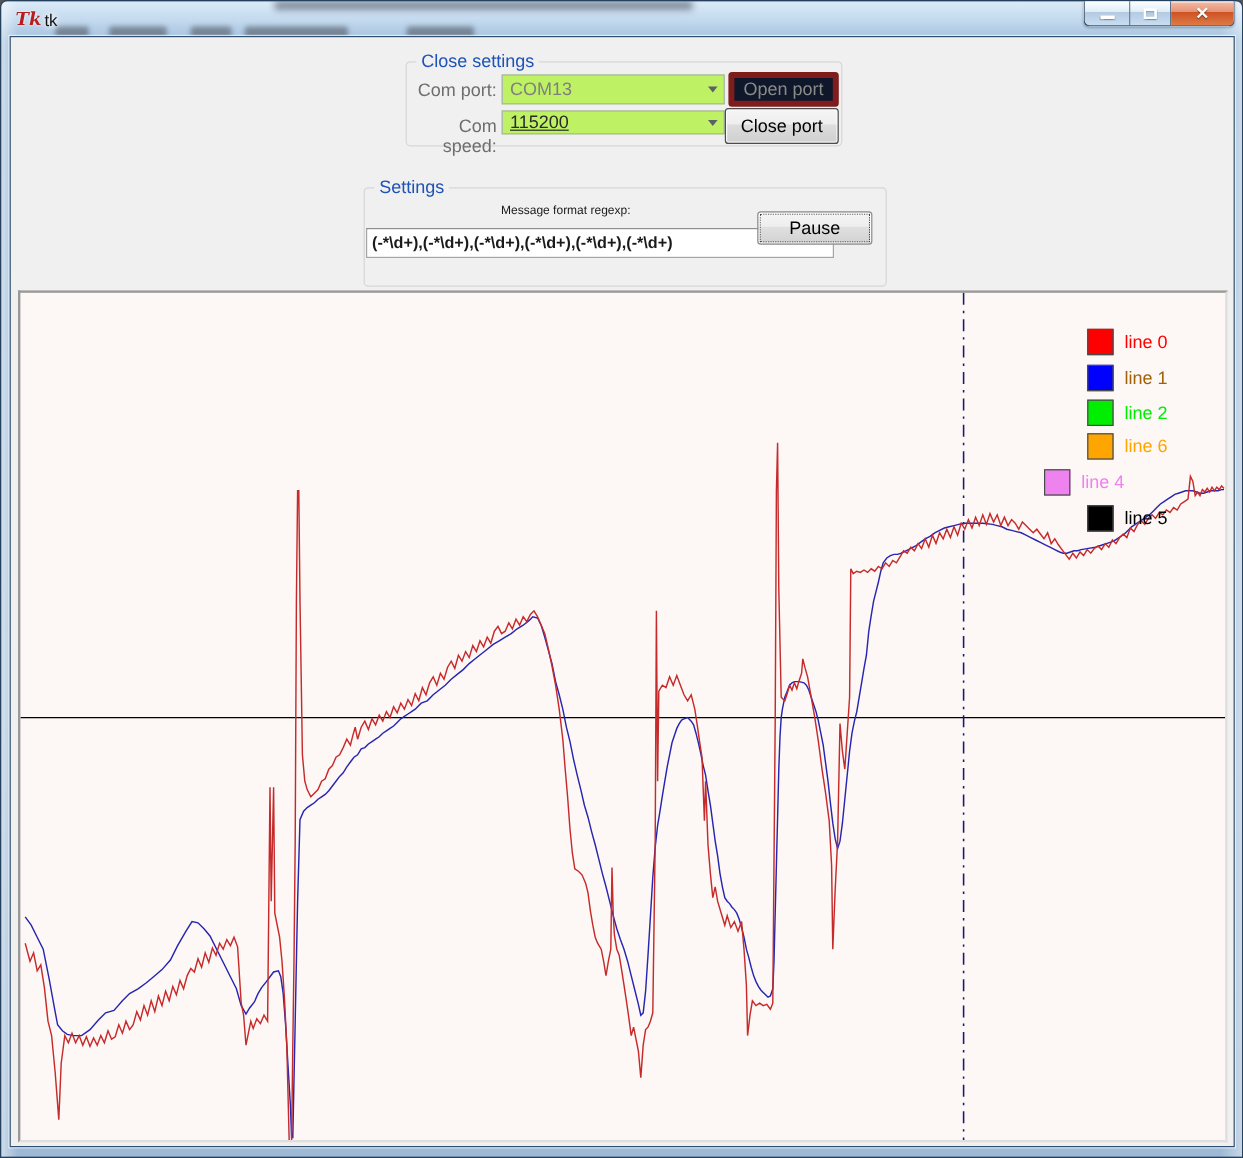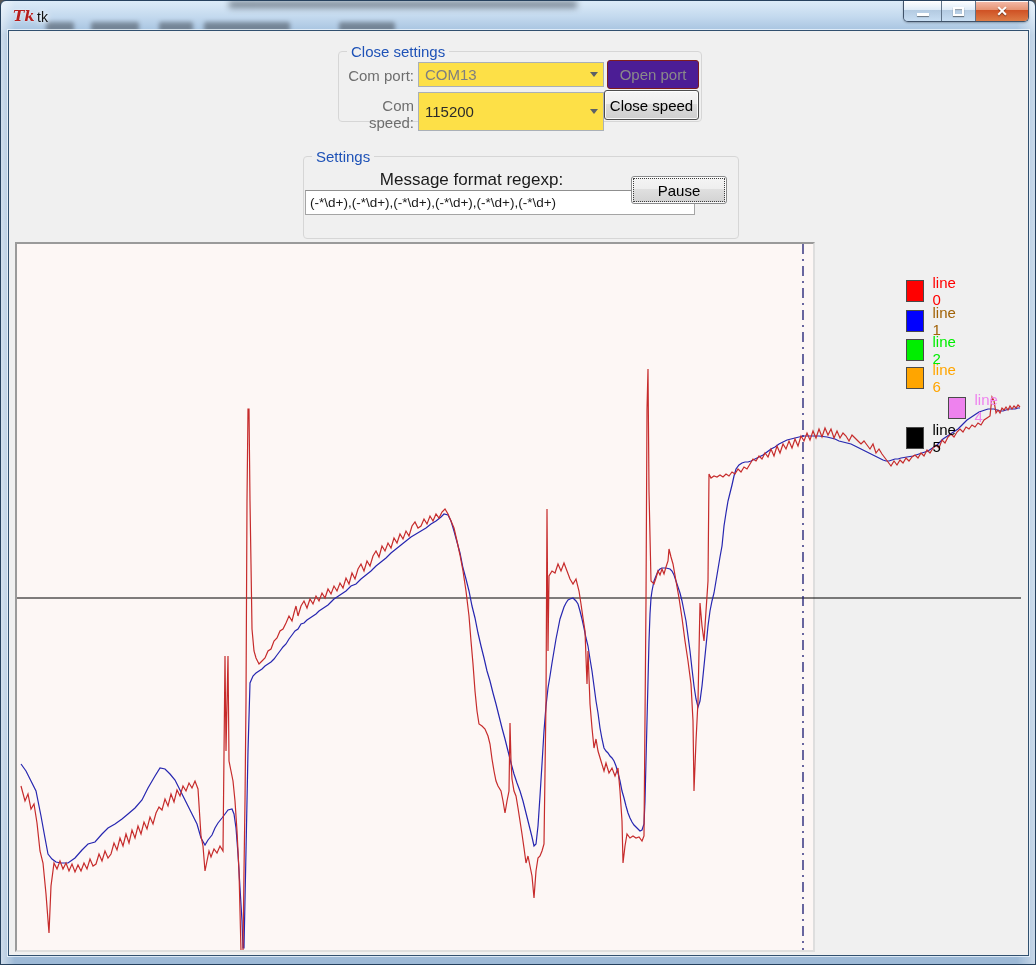--- a/index.html
+++ b/index.html
@@ -37,41 +37,41 @@
   .glyph-min { width:12px; height:3px; background:#fff; box-shadow:0 1px 1px rgba(0,0,0,.45); margin-top:6px; }
   .glyph-max { width:11px; height:9px; border:2px solid #fff; box-shadow:0 1px 1px rgba(0,0,0,.45), inset 0 1px 1px rgba(0,0,0,.35); }
   .glyph-close { color:#fff; font-size:14px; font-weight:bold; line-height:14px; text-shadow:0 1px 1px rgba(0,0,0,.5); }
   
   .client { position:absolute; left:7px; top:29px; width:1021px; height:926px;
     background:#f0f0f0; border:1px solid #31506f; box-shadow:0 0 0 1px rgba(240,248,255,.75); }
   .group { position:absolute; border:1px solid #d6d6d6; border-radius:4px; }
   .group-label { position:absolute; top:-9px; left:8px; padding:0 4px; background:#f0f0f0;
     color:#1e52b7; font-size:15px; line-height:17px; }
   .glabel { position:absolute; color:#6e6e6e; font-size:15px; text-align:right; }
-  .combo { position:absolute; background:#fde047; border:1px solid #aab0b7; display:flex;
+  .combo { position:absolute; background:#bef264; border:1px solid #aab0b7; display:flex;
     align-items:center; padding-left:6px; font-size:15px; }
   .combo .arrow-zone { margin-left:auto; width:19px; height:100%; display:flex; align-items:center; justify-content:center; }
   .tri { width:0; height:0; border:4px solid transparent; border-top:5px solid #5c6166; margin-top:4px; }
   .combo.disabled { color:#7f7f7f; }
   .combo.enabled { color:#2b2b2b; }
   .btn { position:absolute; display:flex; align-items:center; justify-content:center;
     font-size:15px; border-radius:3px; cursor:default; }
-  .btn.disabled { background:#4c1d95; border:1px solid #7f1d1d; color:#8a8a8a; }
+  .btn.disabled { background:#0f172a; border:5px solid #7f1d1d; color:#8a8a8a; }
   .btn.default { border:1px solid #4d4d4d; color:#000;
     background:linear-gradient(180deg,#f5f5f5 0%,#eeeeee 45%,#dddddd 46%,#cfcfcf 100%);
     box-shadow:inset 0 0 0 1px rgba(255,255,255,.85); }
   .btn.focused { border:1px solid #8a8b8c; color:#000;
     background:linear-gradient(180deg,#f5f5f5 0%,#eeeeee 45%,#e0e0e0 46%,#d2d2d2 100%);
     outline:1px dotted #3c3c3c; outline-offset:-3px; box-shadow:inset 0 0 0 1px rgba(255,255,255,.85); }
-  .centered-label { position:absolute; color:#1a1a1a; font-size:17px; text-align:center;padding-left:10px; }
+  .centered-label { position:absolute; color:#1a1a1a; font-size:10px; text-align:center;padding-left:10px; }
   .entry { position:absolute; background:#fff; border:1px solid #a5a5a5; border-top-color:#8f8f8f;
     font-size:13.5px; color:#1a1a1a; padding:0 4px; font-family:"Liberation Sans", sans-serif; }
   
   .plot {
-    position:absolute; left:6px; top:211px; width:800px; height:710px;
+    position:absolute; left:6px; top:211px; width:1008px; height:710px;
     background:#fdf7f5; border:2px solid; border-color:#9a9a9a #dedede #dedede #9a9a9a;
   }
   .plot svg { display:block; }
   .legend-item { position:absolute; display:flex; align-items:center; }
   .legend-swatch { width:22px; height:22px; border:1px solid #4a4a4a; }
   .legend-text { margin-left:9px; font-size:15px; }
 </style>
 </head>
 <body>
 
@@ -109,33 +109,33 @@
     <span class="glabel" style="left:327px; top:36px; width:78px;">Com port:</span>
     <div class="combo disabled" style="left:409px; top:31px; width:186px; height:25px;">
       <span>COM13</span>
       <span class="arrow-zone">
           <span class="tri"></span>
         </span>
     </div>
     <div class="btn disabled" style="left:598px; top:29px; width:92px; height:29px;">Open port</div>
 
     <span class="glabel" style="left:327px; top:66px; width:78px;">Com speed:</span>
-    <div class="combo enabled" style="left:409px; top:61px; width:186px; height:39px;">
+    <div class="combo enabled" style="left:409px; top:61px; width:186px; height:20px;text-decoration:underline;">
       <span>115200</span>
       <span class="arrow-zone">
           <span class="tri"></span>
         </span>
     </div>
-    <div class="btn default" style="left:595px; top:59px; width:95px; height:30px;">Close speed</div>
+    <div class="btn default" style="left:595px; top:59px; width:95px; height:30px;">Close port</div>
 
     <div class="group" style="left:294px; top:125px; width:436px; height:83px;">
       <span class="group-label">Settings</span>
     </div>
     <span class="centered-label" style="left:296px; top:139px; width:323px;">Message format regexp:</span>
-    <input class="entry" style="left: 296px; top: 159px; width: 390px; height: 25px;" value="(-*\d+),(-*\d+),(-*\d+),(-*\d+),(-*\d+),(-*\d+)">
+    <input class="entry" style="left: 296px; top: 159px; width: 390px; height: 25px; font-weight: bold;" value="(-*\d+),(-*\d+),(-*\d+),(-*\d+),(-*\d+),(-*\d+)">
     <div class="btn focused" style="left:622px; top:145px; width:96px; height:28px;">Pause</div>
 
     <div class="plot">
       <svg id="plot-svg" xmlns="http://www.w3.org/2000/svg" width="1004" height="706" viewBox="0 0 1004 706">
           <line x1="0" x2="1004" y1="354" y2="354" stroke="#000000" stroke-width="1"></line>
           <line x1="786" x2="786" y1="0" y2="706" stroke="#191970" stroke-width="1.3" stroke-dasharray="10 5 2 5"></line>
           <polyline points="4,520 9,527 14,537 19,547 24,572 28,594 31,610 35,615 39,618 44,619 51,619 58,614 65,606 71,600 78,598 85,590 91,584 98,580 105,575 111,570 118,564 125,556 131,544 138,532 143,524 148,525 153,530 158,536 165,550 170,560 175,570 180,580 184,594 188,601 191,596 195,591 198,584 201,579 205,574 208,570 211,566 215,565 217,570 219,584 221,610 223,644 225,677 226,704 227,704 229,607 231,507 233,439 236,432 239,429 242,427 245,425 248,422 251,420 254,418 257,415 260,411 263,407 266,403 269,400 272,395 275,391 278,387 281,385 284,380 287,379 290,376 293,374 296,372 299,370 302,367 305,365 308,363 311,361 314,358 317,355 320,353 323,351 326,349 329,347 334,342 339,340 344,335 349,331 354,327 359,322 364,318 369,314 374,309 379,305 384,301 389,297 394,293 399,290 404,287 409,284 414,280 419,277 424,273 427,270 431,271 434,277 437,287 440,298 443,309 446,324 449,335 452,347 455,362 458,374 461,389 464,402 467,414 470,427 473,437 476,449 479,460 482,472 485,484 488,495 491,507 494,519 497,530 500,539 503,547 506,557 509,569 512,581 515,593 517,602 519,600 521,582 523,552 525,520 527,487 529,462 531,444 533,432 535,419 537,407 539,395 541,385 543,375 545,369 547,363 549,359 551,356 553,355 556,354 559,357 561,360 563,367 565,375 567,384 569,394 571,402 573,415 575,427 577,442 579,457 581,469 583,484 585,495 587,504 589,507 591,509 593,512 595,514 597,517 599,522 601,529 603,537 605,547 607,554 609,562 611,569 613,574 615,578 617,581 619,583 621,585 623,587 625,586 627,580 628,557 629,517 630,477 631,437 632,397 633,370 634,354 635,347 637,337 639,332 641,327 643,325 645,324 649,324 653,325 655,327 657,331 659,337 661,343 663,349 665,357 667,367 669,377 671,392 673,407 675,425 677,442 679,455 681,463 683,457 685,442 687,422 689,402 691,382 693,367 695,357 697,349 699,337 701,325 703,313 705,302 707,282 709,269 711,257 713,249 715,241 717,232 719,225 722,221 725,219 728,218 731,218 734,217 738,215 742,213 746,211 750,208 754,205 758,203 762,200 766,198 770,196 774,195 778,194 782,193 786,192 794,192 802,192 810,193 814,194 818,195 822,197 826,198 830,199 834,200 838,202 842,204 846,206 850,208 854,210 858,212 862,214 866,216 869,217 872,217 875,216 878,215 881,215 884,214 890,213 896,212 899,211 902,210 905,209 908,208 911,207 914,205 917,203 920,201 923,198 926,195 929,193 932,191 935,189 938,187 941,185 944,182 947,179 950,176 953,174 956,172 959,170 962,168 965,167 968,166 971,165 974,165 977,165 980,166 983,167 986,167 989,166 992,165 995,165 998,165 1001,164 1003,164" fill="none" stroke="#2626b0" stroke-width="1.2"></polyline>
           <polyline points="4,542 8,557 11,550 14,565 17,560 20,579 23,607 26,619 29,650 32,689 34,642 37,619 40,625 43,617 46,625 49,619 52,627 55,620 58,628 61,621 64,627 67,619 70,625 73,615 76,622 79,620 82,610 85,617 88,607 91,614 94,610 97,599 100,606 103,594 106,602 109,590 112,599 115,586 118,594 121,582 124,590 127,578 130,585 133,573 136,580 139,569 142,563 145,566 148,555 151,562 154,550 157,558 160,546 163,552 166,542 169,547 172,539 175,544 178,537 181,545 184,592 186,602 188,627 190,617 192,607 194,613 197,605 200,609 203,602 206,607 208,412 209,507 211,412 212,517 214,527 216,537 218,557 220,587 222,627 224,707 226,707 227,627 228,557 229,457 230,257 231,165 232,165 233,257 234,320 235,385 237,407 239,414 242,420 245,417 248,414 251,407 254,405 257,397 260,394 263,387 266,385 269,379 272,372 275,377 277,369 279,362 281,372 284,362 287,357 290,364 293,355 296,360 299,352 302,357 305,349 308,354 311,345 314,350 317,342 320,347 323,339 326,344 329,334 332,340 335,329 338,335 341,325 344,320 347,327 350,317 353,322 356,312 359,307 362,313 365,302 368,307 371,299 374,304 377,294 380,299 383,290 386,295 389,287 392,292 395,282 398,278 401,284 404,282 407,275 410,280 413,272 416,277 419,270 422,274 425,268 428,265 431,270 434,277 437,284 440,297 443,311 446,327 449,347 452,372 454,397 456,420 458,447 460,467 462,480 465,482 468,485 471,492 473,500 475,515 477,527 479,537 481,542 484,547 486,557 488,569 490,557 492,547 493,479 494,517 495,535 497,547 499,552 501,564 503,577 505,590 507,604 509,619 511,612 513,622 515,632 517,654 519,627 521,614 523,612 525,607 527,600 529,457 530,265 531,407 532,332 535,327 538,329 541,320 544,327 547,319 550,327 553,335 556,340 559,335 562,347 564,360 566,374 568,387 570,440 571,407 573,460 575,484 577,504 579,495 581,507 584,517 587,527 589,519 592,529 595,524 598,532 601,524 603,547 605,577 606,619 608,602 610,590 613,594 616,592 619,594 622,593 625,597 627,592 629,357 630,165 631,125 632,247 634,337 637,340 639,334 641,327 643,331 645,325 647,330 649,323 651,317 652,305 654,313 656,320 659,337 662,354 665,374 668,397 671,417 674,440 676,477 677,547 679,497 681,457 683,359 685,382 687,397 689,367 691,337 692,230 694,234 697,232 700,233 703,231 706,233 709,230 712,232 715,228 718,230 721,225 724,228 727,223 730,225 733,220 736,215 739,217 742,212 745,215 748,209 751,213 754,205 757,212 760,202 763,209 766,200 769,205 772,197 775,204 778,195 781,202 784,192 787,197 790,189 793,196 796,187 799,194 802,185 805,193 808,184 811,191 814,185 817,194 820,187 823,194 826,189 829,192 832,197 835,191 838,194 841,197 844,200 847,197 850,201 853,205 856,200 859,209 862,205 865,210 868,214 871,218 874,222 877,217 880,221 883,216 886,219 889,214 892,217 895,213 898,211 901,214 904,209 907,212 910,206 913,209 916,204 919,201 922,204 925,196 928,199 931,193 934,190 937,193 940,188 943,185 946,188 949,183 952,185 955,181 958,183 961,179 964,181 967,176 970,174 973,172 975,153 977,157 979,169 981,166 983,169 985,164 987,166 989,163 991,166 993,162 995,165 997,162 999,164 1001,161 1003,163" fill="none" stroke="#c62b2b" stroke-width="1.2"></polyline>
         </svg>
       <div id="legend">
@@ -148,21 +148,21 @@
             <span class="legend-text" style="color: #a16207;">line 1</span>
           </div>
           <div class="legend-item" style="left: 889px; top: 89px;">
             <span class="legend-swatch" style="background: rgb(0, 238, 0);"></span>
             <span class="legend-text" style="color: rgb(0, 238, 0);">line 2</span>
           </div>
           <div class="legend-item" style="left: 889px; top: 117px;">
             <span class="legend-swatch" style="background: rgb(255, 165, 0);"></span>
             <span class="legend-text" style="color: rgb(255, 165, 0);">line 6</span>
           </div>
-          <div class="legend-item" style="left: 931px; top: 147px;">
+          <div class="legend-item" style="left: 853px; top: 147px;">
             <span class="legend-swatch" style="background: rgb(238, 130, 238);"></span>
             <span class="legend-text" style="color: rgb(238, 130, 238);">line 4</span>
           </div>
           <div class="legend-item" style="left: 889px; top: 177px;">
             <span class="legend-swatch" style="background: rgb(0, 0, 0);"></span>
             <span class="legend-text" style="color: rgb(0, 0, 0);">line 5</span>
           </div>
         </div>
     </div>
 

